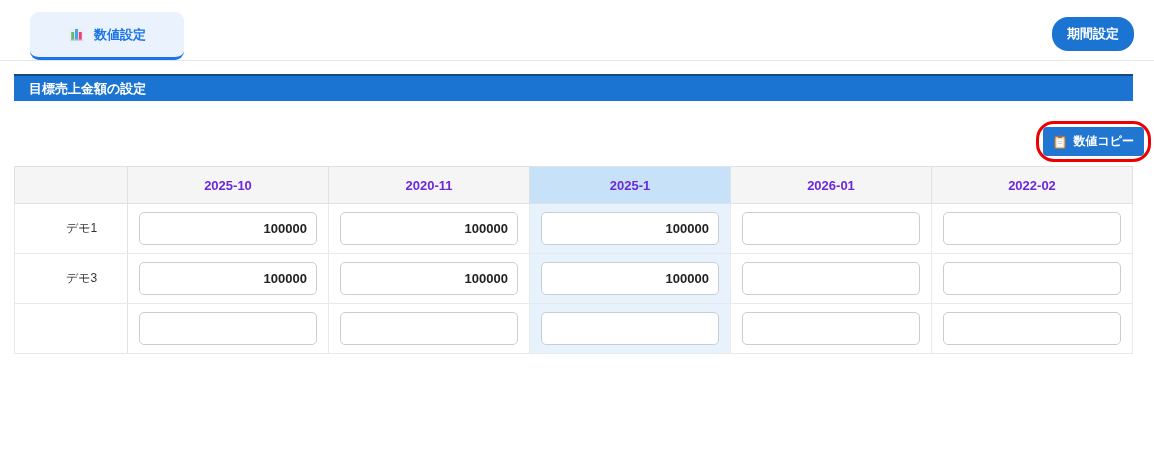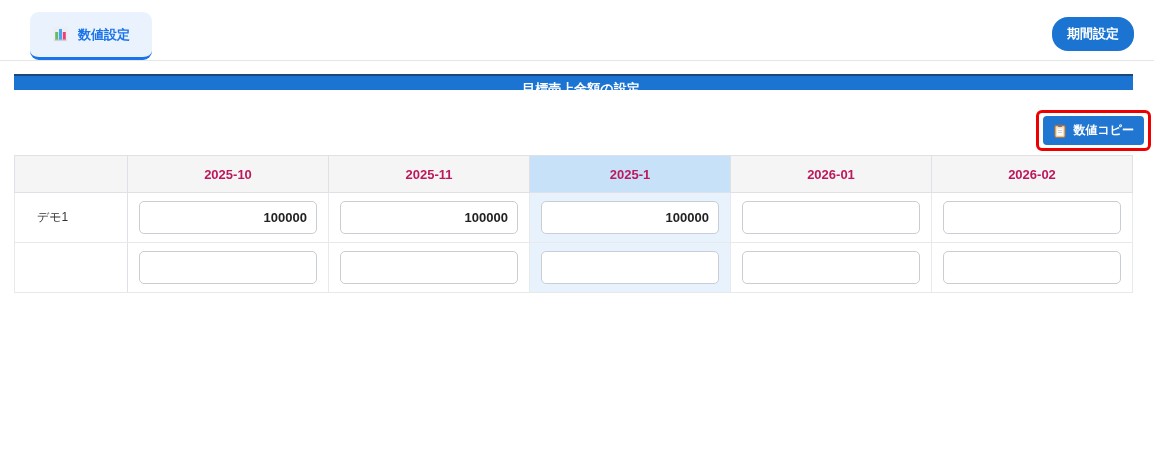--- a/index.html
+++ b/index.html
@@ -1,41 +1,41 @@
 <!DOCTYPE html>
 <html><head>
 <meta charset="utf-8">
 <style>
   html,body{margin:0;padding:0;background:#fff;}
   body{width:1154px;height:465px;overflow:hidden;font-family:"Liberation Sans","DejaVu Sans",sans-serif;-webkit-font-smoothing:antialiased;color:#333;}
   .page{position:relative;width:1154px;height:465px;background:#fff;overflow:hidden;}
 
   
   .tabbar{display:flex;align-items:flex-end;height:61px;box-sizing:border-box;border-bottom:1px solid #e4e6e8;padding:0 20px 0 30px;background:#fff;}
-  .tab{display:flex;align-items:center;gap:9px;height:48px;padding:0 22px;font-size:13px;font-weight:bold;color:#5f6368;cursor:pointer;border-radius:9px;box-sizing:border-box;}
+  .tab{display:flex;align-items:center;gap:9px;height:48px;padding:0 38px;font-size:13px;font-weight:bold;color:#5f6368;cursor:pointer;border-radius:9px;box-sizing:border-box;}
   .tab.active{background:#e9f2fd;color:#1a73e8;border-bottom:3px solid #1a73e8;border-radius:9px;}
   .tab .ticon{display:inline-flex;width:17px;height:17px;}
   .period-btn{margin-left:auto;margin-bottom:9px;background:#1b74d2;color:#fff;border:none;border-radius:16px;font-size:13px;font-weight:bold;padding:8px 15px;cursor:pointer;font-family:inherit;}
 
   
-  .section-bar{margin:13px 21px 0 14px;background:#1b74d2;border-top:2px solid #17497e;color:#fff;font-size:13px;font-weight:bold;height:16px;line-height:25px;box-sizing:border-box;padding-left:15px;text-align:center;}
+  .section-bar{margin:13px 21px 0 14px;background:#1b74d2;border-top:2px solid #17497e;color:#fff;font-size:13px;font-weight:bold;height:27px;line-height:25px;box-sizing:border-box;padding-left:15px;}
 
   
   .copy-row{display:flex;justify-content:flex-end;padding-right:3px;margin-top:20px;height:41px;}
-  .annotation{border:3px solid #ee0000;border-radius:6px;padding:3px 4px;display:flex;align-items:center;box-sizing:border-box;}
+  .annotation{border:3px solid #ee0000;border-radius:18px;padding:3px 4px;display:flex;align-items:center;box-sizing:border-box;}
   .copy-btn{display:flex;align-items:center;gap:6px;background:#2176d2;color:#fff;border:none;border-radius:4px;font-size:12px;font-weight:bold;padding:6px 10px;cursor:pointer;font-family:inherit;}
   .copy-btn .cicon{display:inline-flex;width:14px;height:14px;}
 
   
   .tablewrap{margin:4px 21px 0 14px;}
   table{border-collapse:collapse;table-layout:fixed;width:1119px;}
   col.lbl{width:113px;}
-  thead th{height:34px;background:#f5f5f5;border:1px solid #dee2e6;font-size:13px;font-weight:bold;color:#be185d;text-align:center;}
+  thead th{height:34px;background:#f5f5f5;border:1px solid #dee2e6;font-size:13px;font-weight:bold;color:#6d28d9;text-align:center;}
   thead th.hl{background:#c7e2f8;}
-  tbody th{height:50px;background:#fff;border:1px solid #e7e9eb;border-right:1px solid #dee2e6;font-size:12px;font-weight:normal;color:#333;text-align:left;padding-left:22px;box-sizing:border-box;}
+  tbody th{height:50px;background:#fff;border:1px solid #e7e9eb;border-right:1px solid #dee2e6;font-size:12px;font-weight:normal;color:#333;text-align:center;padding-left:22px;box-sizing:border-box;}
   tbody td{height:50px;border:1px solid #e7e9eb;border-left:1px solid #e3e6e9;padding:0 11px;box-sizing:border-box;background:#fff;}
   tbody td.hl{background:#e8f2fc;}
   tbody td input{width:100%;height:33px;box-sizing:border-box;border:1px solid #c9ced4;border-radius:5px;background:#fff;text-align:right;padding:0 9px;font-size:13px;font-weight:600;color:#222;font-family:inherit;outline:none;}
 </style>
 </head>
 <body>
 
 <div class="page">
 
   <div class="tabbar">
@@ -82,29 +82,37 @@
           <col>
           <col>
           <col>
           <col>
           <col>
         </colgroup>
       <thead>
           <tr>
             <th></th>
             <th>2025-10</th>
-            <th>2025-11</th>
+            <th>2020-11</th>
             <th class="hl">2025-1</th>
             <th>2026-01</th>
-            <th>2026-02</th>
+            <th>2022-02</th>
           </tr>
         </thead>
       <tbody>
           <tr>
             <th>デモ1</th>
+            <td><input type="text" value="100000" style=""></td>
+            <td><input type="text" value="100000" style=""></td>
+            <td class="hl"><input type="text" value="100000" style=""></td>
+            <td><input type="text" style=""></td>
+            <td><input type="text" style=""></td>
+          </tr>
+          <tr>
+            <th>デモ3</th>
             <td><input type="text" value="100000" style=""></td>
             <td><input type="text" value="100000" style=""></td>
             <td class="hl"><input type="text" value="100000" style=""></td>
             <td><input type="text" style=""></td>
             <td><input type="text" style=""></td>
           </tr>
           <tr>
             <th></th>
             <td><input type="text" style=""></td>
             <td><input type="text" style=""></td>

